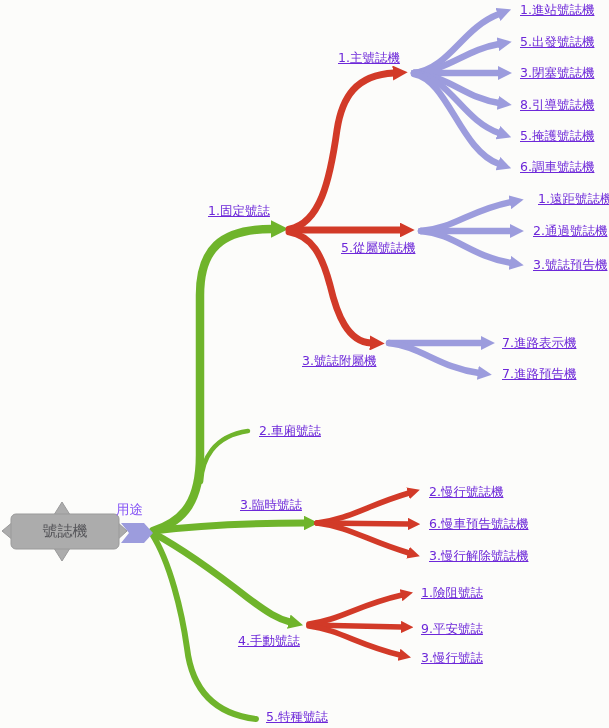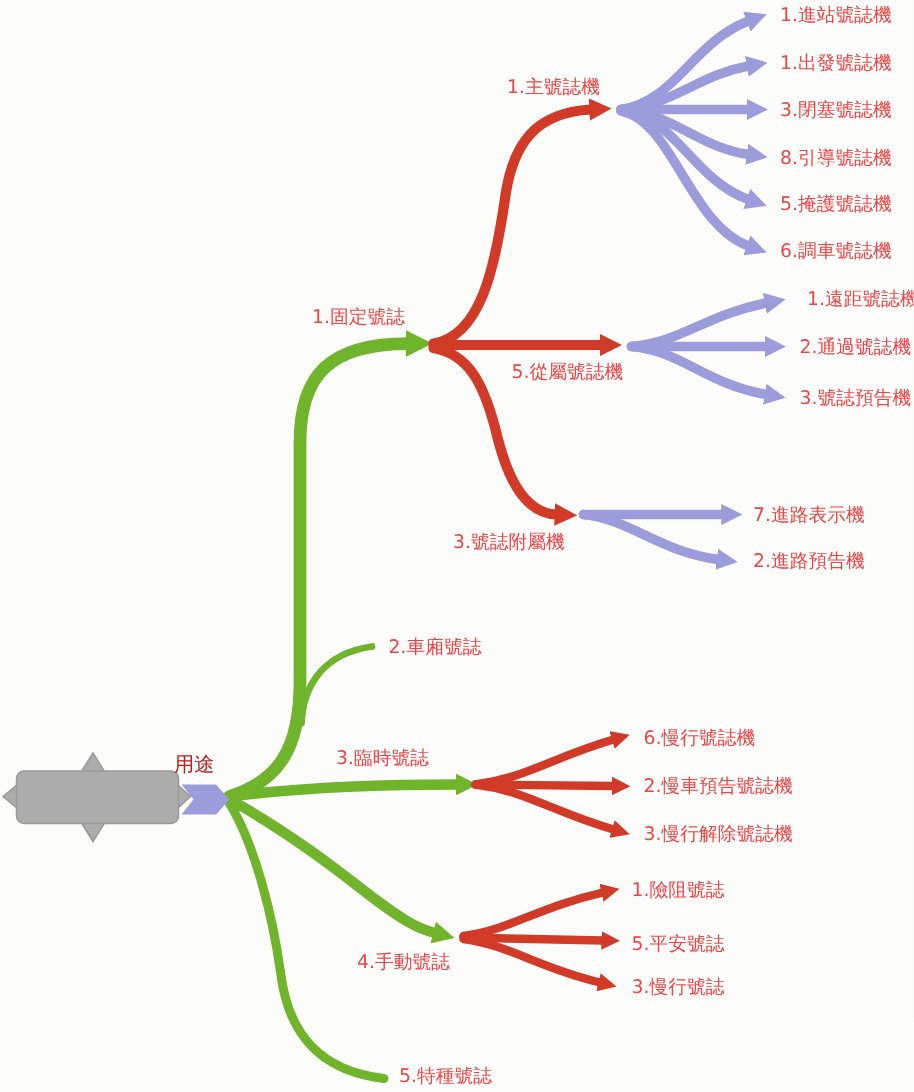--- a/index.html
+++ b/index.html
@@ -17,29 +17,30 @@
   .wires{
     position:absolute;
     left:0;top:0;
     width:609px;height:728px;
   }
   .node-label{
     position:absolute;
     white-space:nowrap;
     font-size:12.5px;
     line-height:14px;
-    color:#ef4444;
+    color:#6d28d9;
     letter-spacing:0px;
     cursor:default;
+    text-decoration:underline;
   }
   .connector-label{
     position:absolute;
     left:116px;top:501px;
     font-size:13.5px;
-    color:#b91c1c;
+    color:#8b5cf6;
     white-space:nowrap;
   }
   .root-label{
     position:absolute;
     left:10px;top:513px;
     width:110px;height:37px;
     line-height:37px;
     text-align:center;
     font-size:15px;
     color:#56565a;
@@ -106,47 +107,48 @@
 
     <g fill="#acacac" stroke="#9a9a9a" stroke-width="1">
       <polygon points="52,518 62,502 72,518"></polygon>
       <polygon points="52,545 62,561 72,545"></polygon>
       <polygon points="14,521 2,531 14,541"></polygon>
       <polygon points="116,521 127,531 116,541"></polygon>
       <rect x="11" y="514" width="108" height="35" rx="5" ry="5"></rect>
     </g>
   </svg>
 
+  <div class="root-label">號誌機</div>
   <div class="connector-label">用途</div>
 
   <div class="node-label" style="left:208px;top:204px">1.固定號誌</div>
   <div class="node-label" style="left:259px;top:424px">2.車廂號誌</div>
-  <div class="node-label" style="left:224px;top:498px">3.臨時號誌</div>
+  <div class="node-label" style="left:240px;top:498px">3.臨時號誌</div>
   <div class="node-label" style="left:238px;top:634px">4.手動號誌</div>
   <div class="node-label" style="left:266px;top:710px">5.特種號誌</div>
 
   <div class="node-label" style="left:338px;top:51px">1.主號誌機</div>
   <div class="node-label" style="left:341px;top:241px">5.從屬號誌機</div>
   <div class="node-label" style="left:302px;top:354px">3.號誌附屬機</div>
 
   <div class="node-label" style="left:520px;top:3px">1.進站號誌機</div>
-  <div class="node-label" style="left:520px;top:35px">1.出發號誌機</div>
+  <div class="node-label" style="left:520px;top:35px">5.出發號誌機</div>
   <div class="node-label" style="left:520px;top:66px">3.閉塞號誌機</div>
   <div class="node-label" style="left:520px;top:98px">8.引導號誌機</div>
   <div class="node-label" style="left:520px;top:129px">5.掩護號誌機</div>
   <div class="node-label" style="left:520px;top:160px">6.調車號誌機</div>
 
   <div class="node-label" style="left:538px;top:192px">1.遠距號誌機</div>
   <div class="node-label" style="left:533px;top:224px">2.通過號誌機</div>
   <div class="node-label" style="left:533px;top:258px">3.號誌預告機</div>
 
   <div class="node-label" style="left:502px;top:336px">7.進路表示機</div>
-  <div class="node-label" style="left:502px;top:367px">2.進路預告機</div>
+  <div class="node-label" style="left:502px;top:367px">7.進路預告機</div>
 
-  <div class="node-label" style="left:429px;top:485px">6.慢行號誌機</div>
-  <div class="node-label" style="left:429px;top:517px">2.慢車預告號誌機</div>
+  <div class="node-label" style="left:429px;top:485px">2.慢行號誌機</div>
+  <div class="node-label" style="left:429px;top:517px">6.慢車預告號誌機</div>
   <div class="node-label" style="left:429px;top:549px">3.慢行解除號誌機</div>
 
   <div class="node-label" style="left:421px;top:586px">1.險阻號誌</div>
-  <div class="node-label" style="left:421px;top:622px">5.平安號誌</div>
+  <div class="node-label" style="left:421px;top:622px">9.平安號誌</div>
   <div class="node-label" style="left:421px;top:651px">3.慢行號誌</div>
 
 </div>
 
 </body></html>

